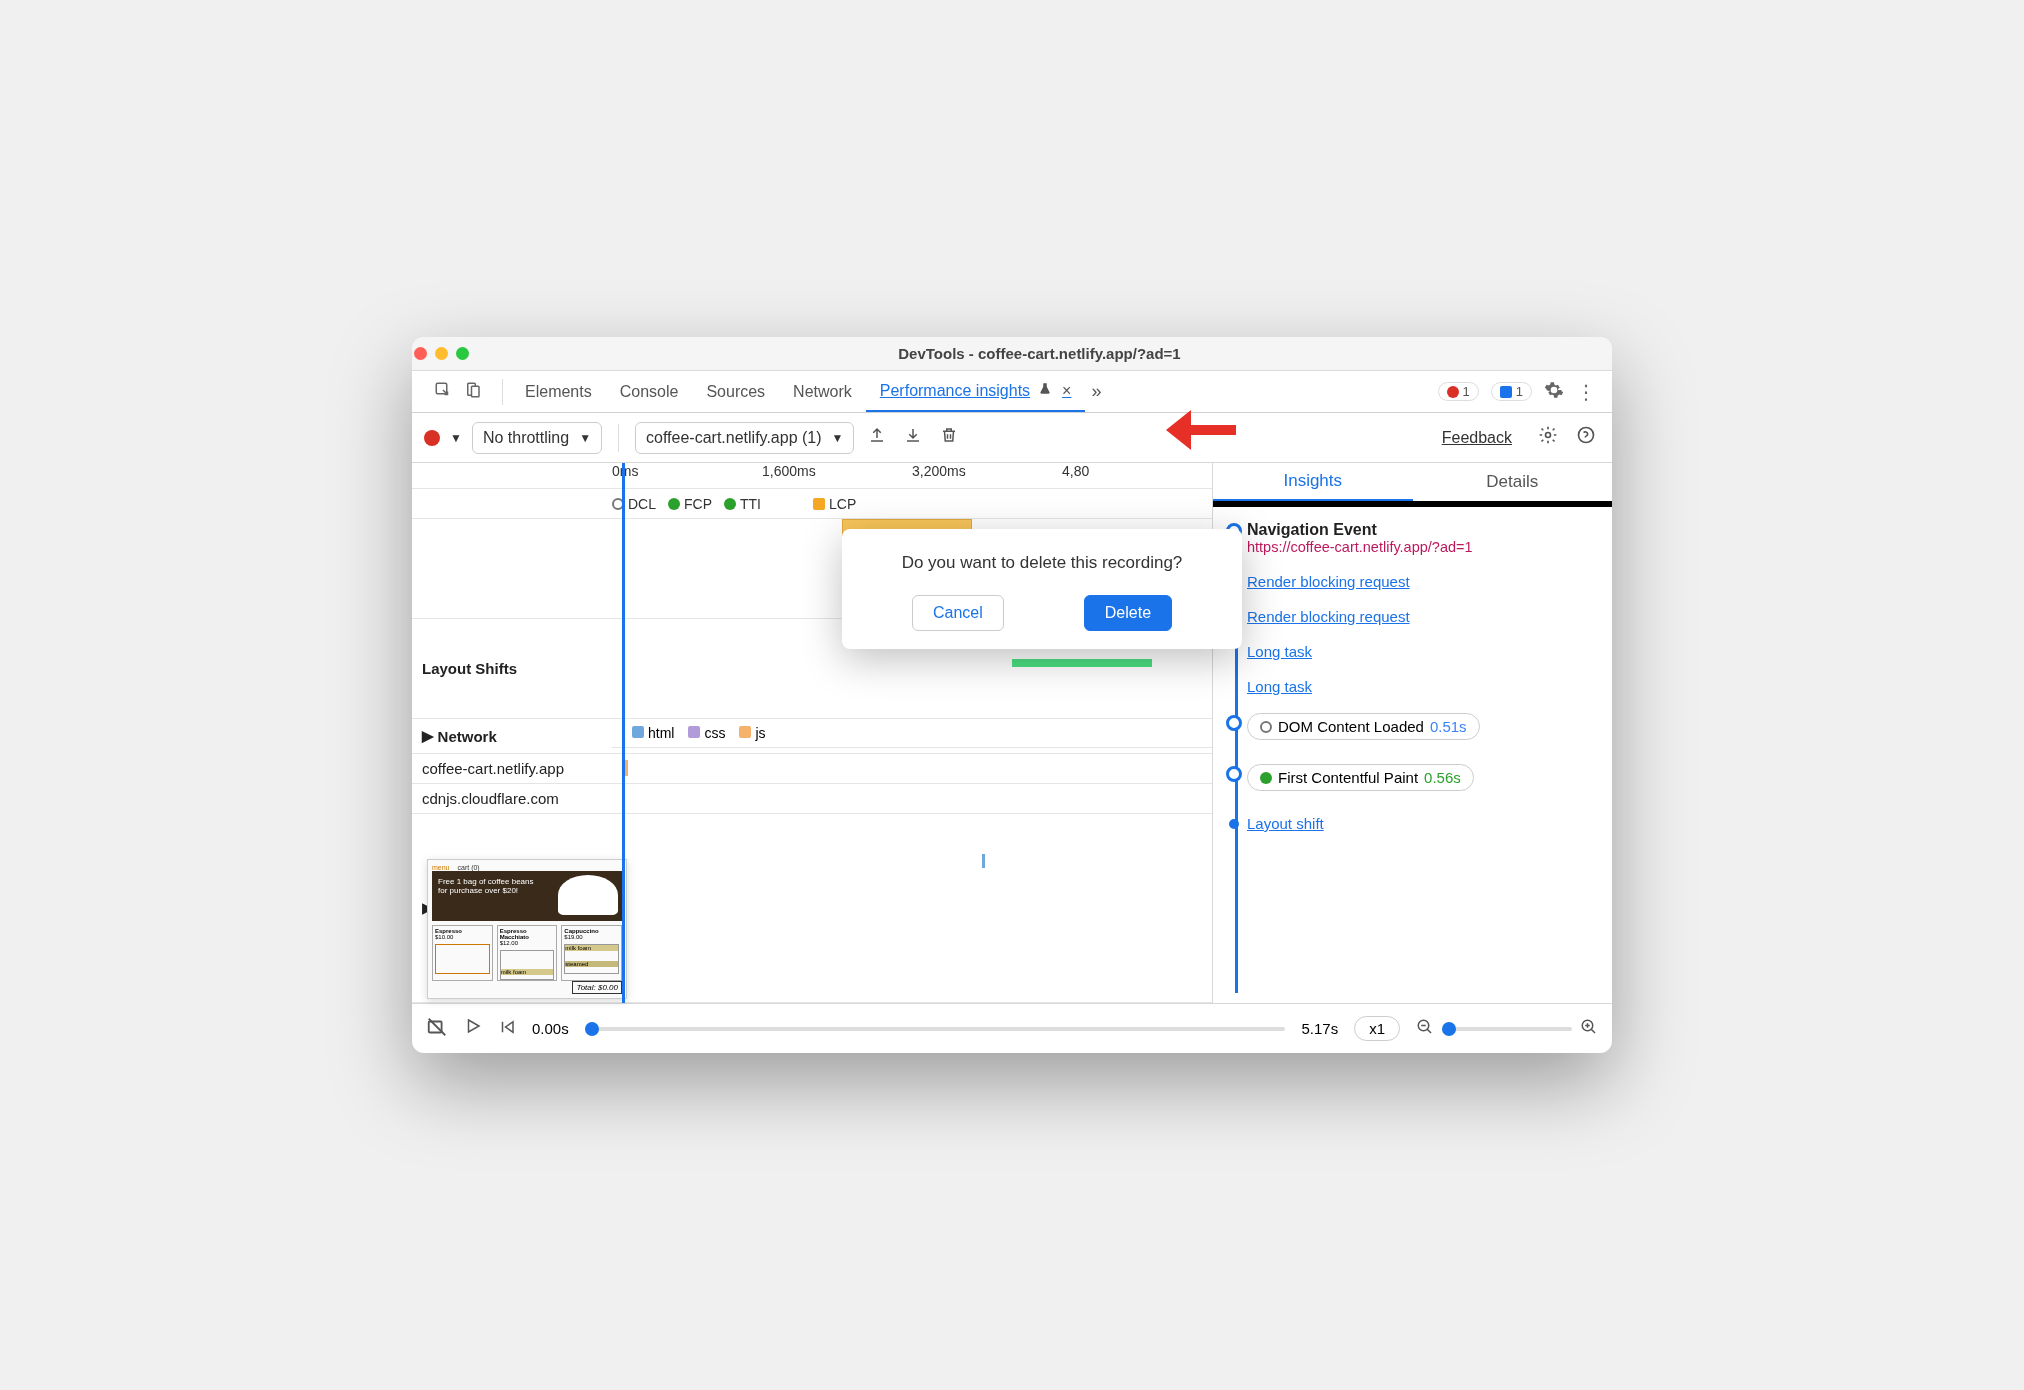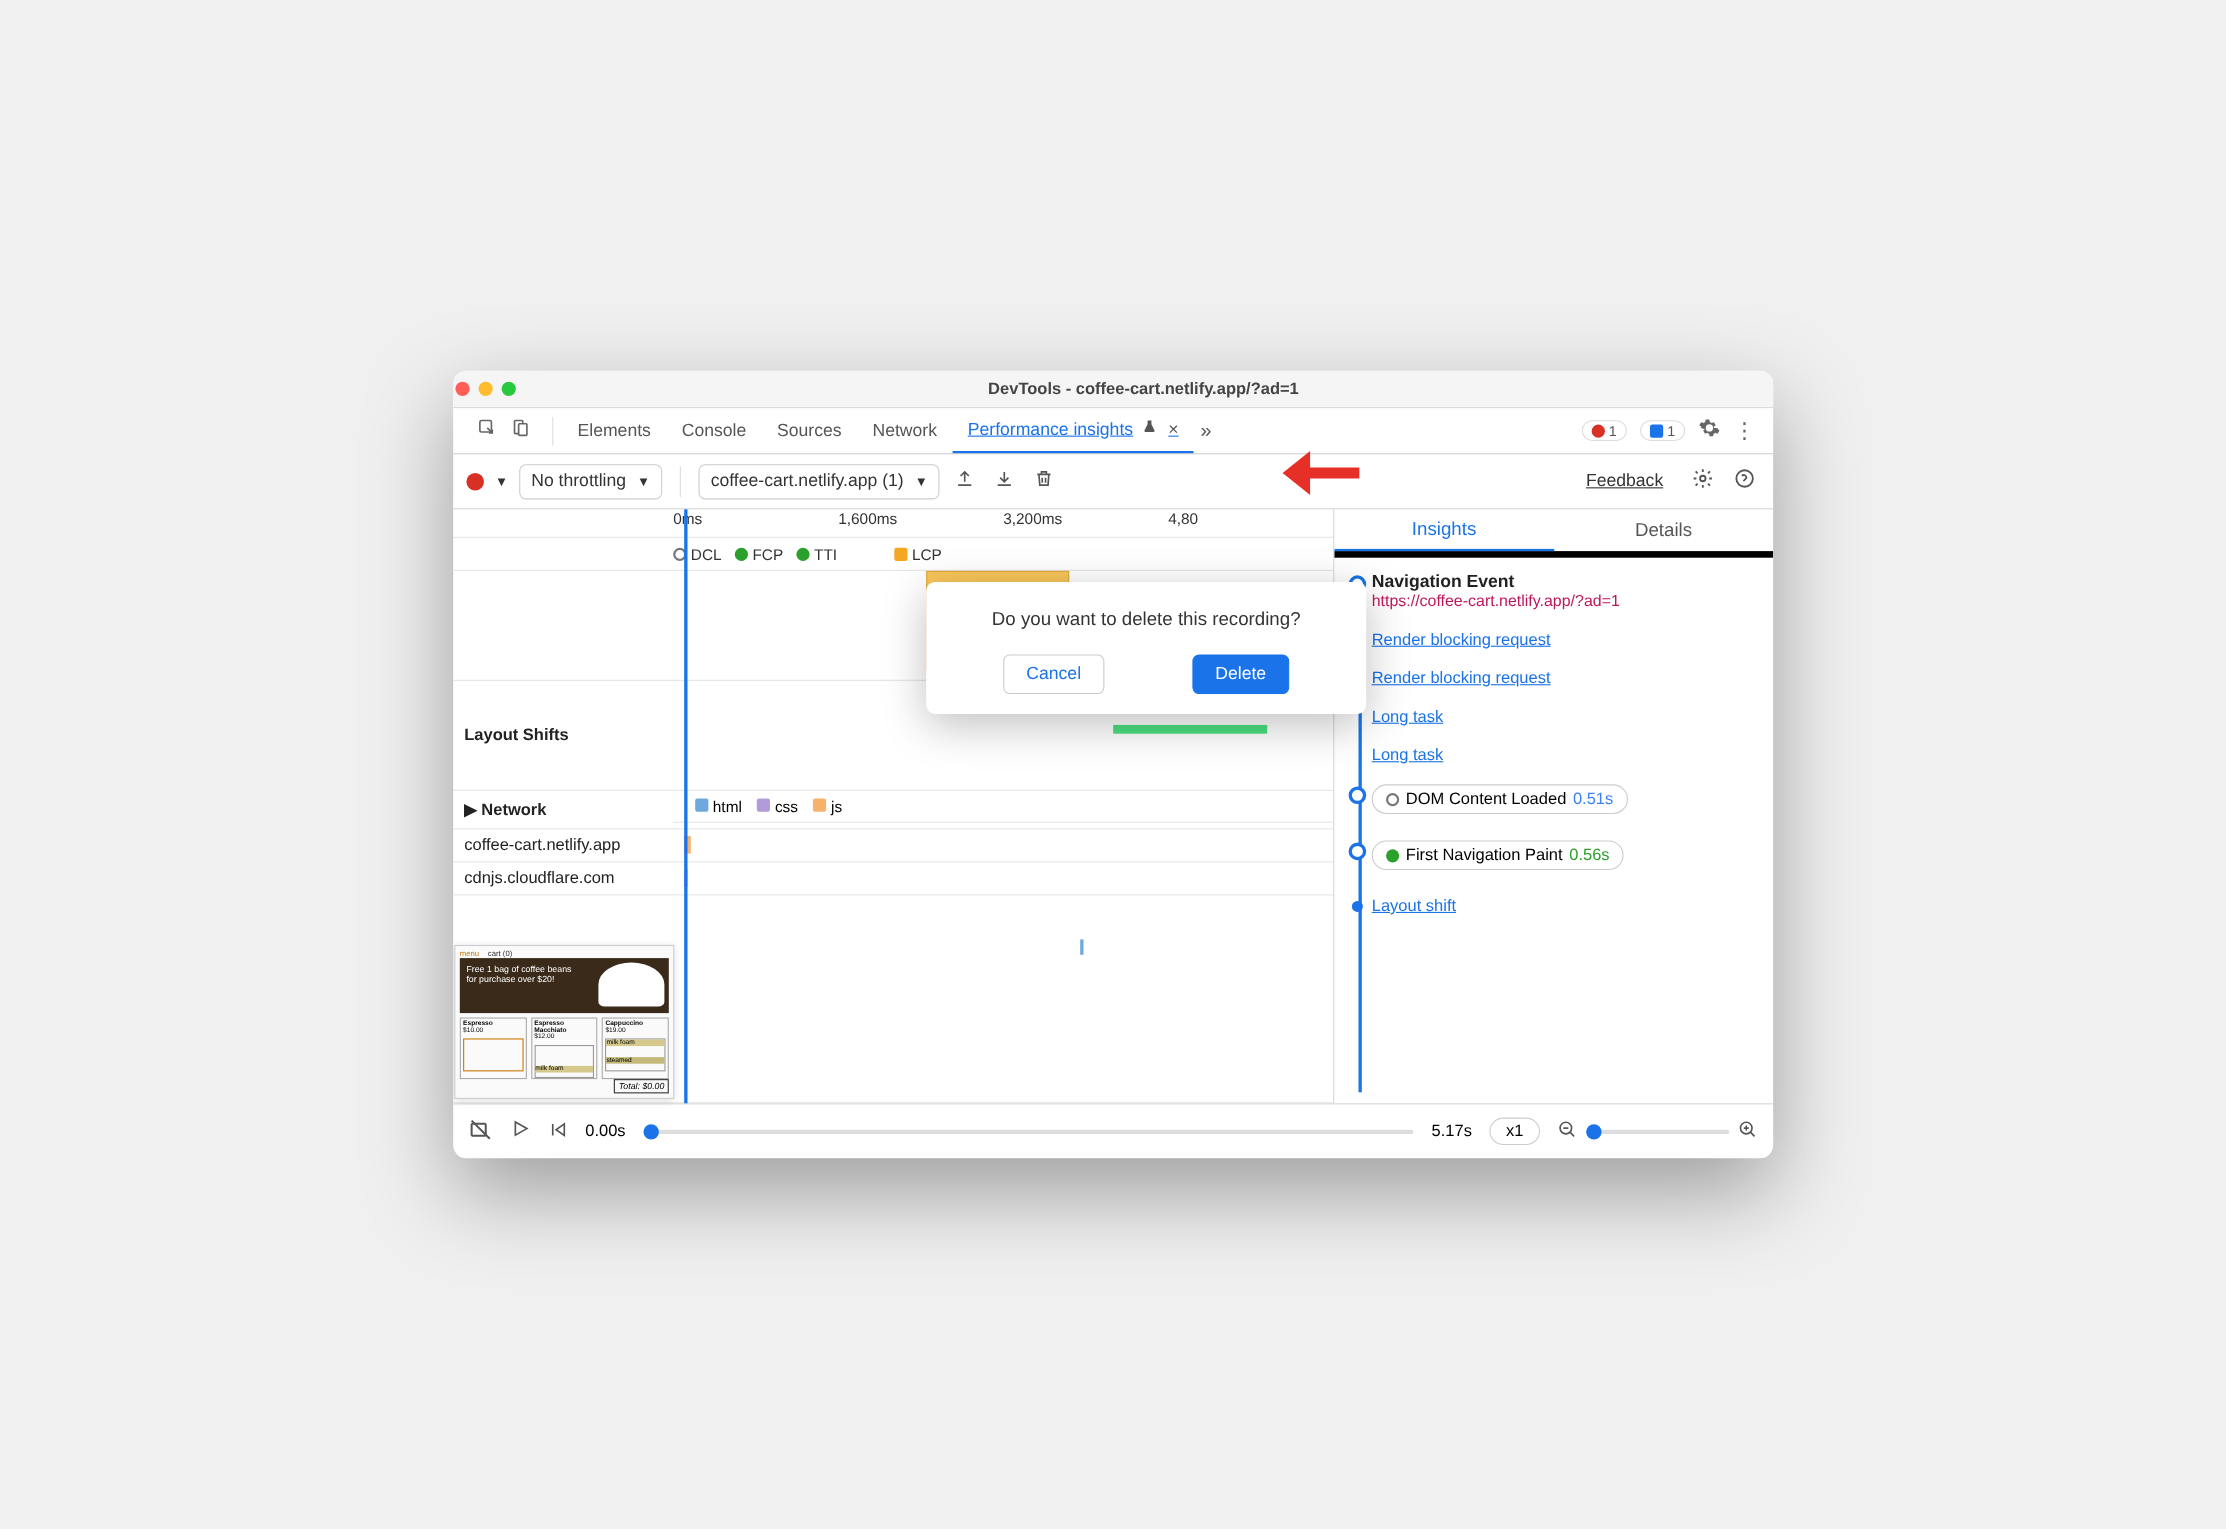--- a/index.html
+++ b/index.html
@@ -36,21 +36,21 @@
 .dot-g { width: 12px; height: 12px; border-radius: 50%; background: #2ca02c; }
 .sq-o { width: 12px; height: 12px; background: #f5a623; border-radius: 2px; }
 .row { display: flex; border-bottom: 1px solid #e5e5e5; }
 .rlabel { width: 200px; padding: 8px 10px; font-size: 15px; color: #222; display: flex; align-items: center; gap: 4px; }
 .rcontent { flex: 1; position: relative; }
 .lcp-block { position: absolute; left: 230px; top: 0; width: 130px; height: 90px; background: #f8c55a; border: 1px solid #e0a93d; }
 .shift-bar { position: absolute; left: 400px; top: 40px; width: 140px; height: 8px; background: #4ade80; }
 .net-legend { display: flex; gap: 14px; align-items: center; font-size: 14px; padding: 6px 0 6px 200px; border-bottom: 1px solid #e5e5e5; }
 .sq { width: 12px; height: 12px; border-radius: 2px; display: inline-block; margin-right: 4px; }
 .sq.html { background: #6fa8dc; } .sq.css { background: #b19cd9; } .sq.js { background: #f6b26b; }
-.thumb { position: absolute; left: 1px; bottom: 4px; width: 200px; height: 140px; background: #fafafa; border: 1px solid #ccc; box-shadow: 0 2px 8px rgba(0,0,0,0.15); padding: 4px; font-size: 8px; }
+.thumb { position: absolute; left: 15px; bottom: 4px; width: 200px; height: 140px; background: #fafafa; border: 1px solid #ccc; box-shadow: 0 2px 8px rgba(0,0,0,0.15); padding: 4px; font-size: 8px; }
 .thumb .promo { background: #3a2a1a; color: #fff; padding: 6px; font-size: 8px; height: 50px; position: relative; }
 .thumb .cups { display: flex; gap: 4px; margin-top: 4px; }
 .thumb .cup { flex: 1; border: 1px solid #aaa; height: 56px; font-size: 6px; padding: 2px; }
 .vline { position: absolute; left: 210px; top: 0; bottom: 0; width: 3px; background: #1a73e8; z-index: 2; }
 .right-p { width: 400px; display: flex; flex-direction: column; }
 .rtabs { display: flex; height: 44px; border-bottom: 6px solid #000000; font-size: 17px; }
 .rtab { flex: 1; display: flex; align-items: center; justify-content: center; color: #555; }
 .rtab.active { color: #1a73e8; border-bottom: 2px solid #1a73e8; font-weight: 500; }
 .insights { flex: 1; padding: 14px 14px 14px 34px; overflow-y: auto; position: relative; font-size: 15px; }
 .tline { position: absolute; left: 22px; top: 20px; bottom: 10px; width: 3px; background: #1a73e8; }
@@ -315,21 +315,21 @@
         <div class="ievent"><span class="idot"></span>
           <div class="ipill">
               <span class="ring"></span>
               <span>DOM Content Loaded</span>
               <span class="t">0.51s</span>
             </div>
         </div>
         <div class="ievent" style="margin-top:24px;"><span class="idot"></span>
           <div class="ipill">
               <span class="dot-g"></span>
-              <span>First Navigation Paint</span>
+              <span>First Contentful Paint</span>
               <span class="t g">0.56s</span>
             </div>
         </div>
         <div class="ievent" style="margin-top:24px;">
             <span class="idot sm"></span>
             <a class="ilink">Layout shift</a>
           </div>
       </div>
     </div>
   </div>

